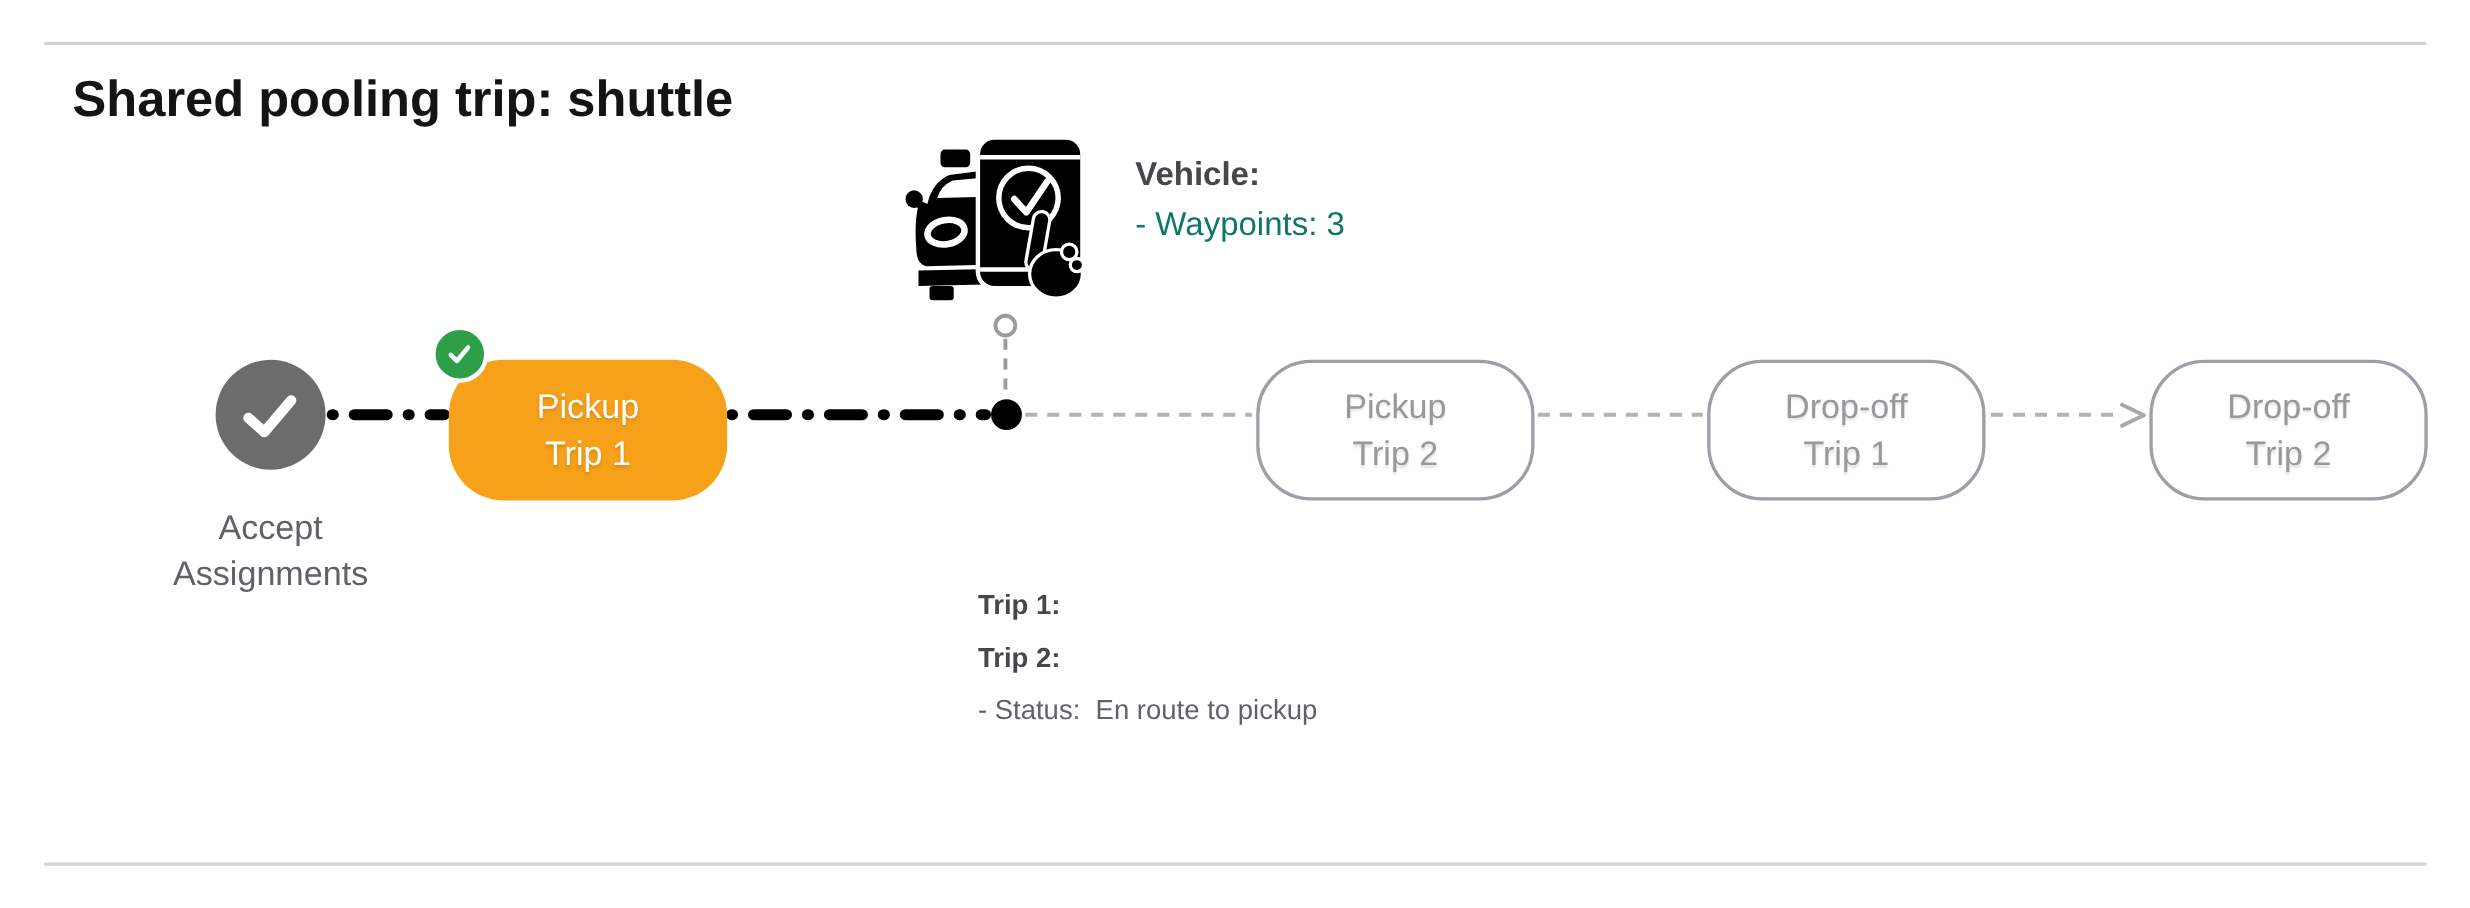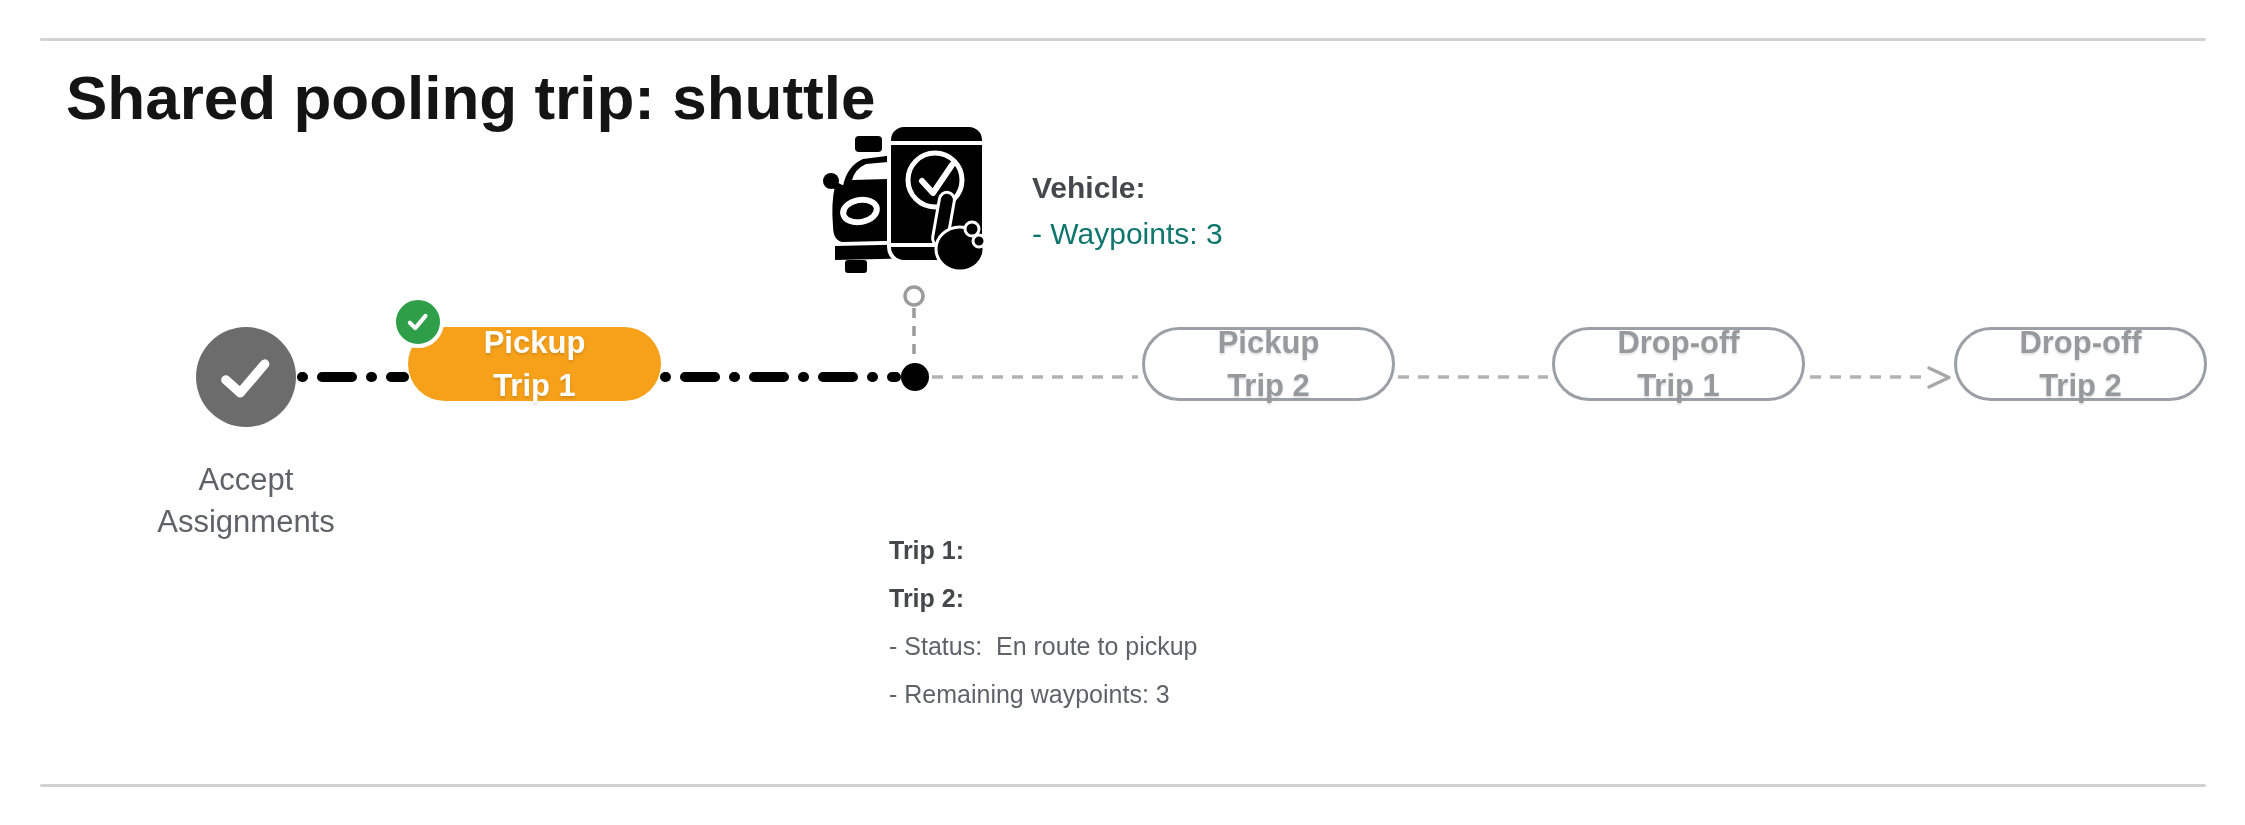--- a/index.html
+++ b/index.html
@@ -4,44 +4,44 @@
 <style>
   html,body{margin:0;padding:0;background:#fff;}
   #canvas{
     position:relative;width:2245px;height:825px;background:#ffffff;overflow:hidden;
     font-family:"Liberation Sans","DejaVu Sans",sans-serif;
   }
   .divider{position:absolute;left:40px;width:2166px;height:3px;background:#d2d2d2;border-radius:2px;}
   #top-divider{top:38px;}
   #bottom-divider{top:784px;}
   #page-title{
-    position:absolute;left:66px;top:62px;font-size:62px;font-weight:700;color:#141414;letter-spacing:0;
+    position:absolute;left:66px;top:62px;font-size:46px;font-weight:700;color:#141414;letter-spacing:0;
   }
   
   #connectors{position:absolute;left:0;top:0;z-index:1;pointer-events:none;}
   
   #vehicle-icon{position:absolute;left:823px;top:120px;width:163px;height:155px;z-index:2;}
   
   #vehicle-panel{position:absolute;left:1032px;top:136px;z-index:2;font-size:30px;line-height:46px;}
-  #vehicle-heading{font-weight:700;color:#45474b;margin-top:29px;}
+  #vehicle-heading{font-weight:700;color:#45474b;}
   #vehicle-detail{color:#0f766e;}
   
   #accept-node{
     position:absolute;left:196px;top:327px;width:100px;height:100px;border-radius:50%;
     background:#6c6c6c;z-index:2;display:flex;align-items:center;justify-content:center;
   }
   #accept-caption{
     position:absolute;left:96px;top:459px;width:300px;text-align:center;z-index:2;
     color:#5f6368;font-size:31px;line-height:42px;white-space:pre-line;
   }
   
   .pill{
-    position:absolute;top:327px;width:253px;height:74px;border-radius:50px;z-index:2;
+    position:absolute;top:327px;width:253px;height:128px;border-radius:50px;z-index:2;
     display:flex;align-items:center;justify-content:center;text-align:center;
-    font-size:31px;font-weight:700;line-height:43px;white-space:pre-line;box-sizing:border-box;
+    font-size:31px;font-weight:400;line-height:43px;white-space:pre-line;box-sizing:border-box;
   }
   .pill-current{background:#f7a11a;color:#ffffff;text-shadow:0 2px 3px rgba(0,0,0,0.15);}
   .pill-upcoming{background:#ffffff;border:3px solid #9aa0a6;color:#98999c;text-shadow:0 2px 2px rgba(0,0,0,0.12);}
   #step-pickup-trip-1{left:408px;}
   #step-pickup-trip-2{left:1142px;}
   #step-dropoff-trip-1{left:1552px;}
   #step-dropoff-trip-2{left:1954px;}
   
   #completed-badge{
     position:absolute;left:392px;top:296px;width:44px;height:44px;border-radius:50%;
@@ -138,16 +138,15 @@
   </div>
   <div id="step-dropoff-trip-2" class="pill pill-upcoming">
     <span>Drop-off
 Trip 2</span>
   </div>
 
   <div id="trip-status">
     <div class="status-line status-heading">Trip 1:</div>
     <div class="status-line status-heading">Trip 2:</div>
     <div class="status-line">- Status:  En route to pickup</div>
-    <div class="status-line">- Remaining waypoints: 3</div>
   </div>
 
 </div>
 
 </body></html>

